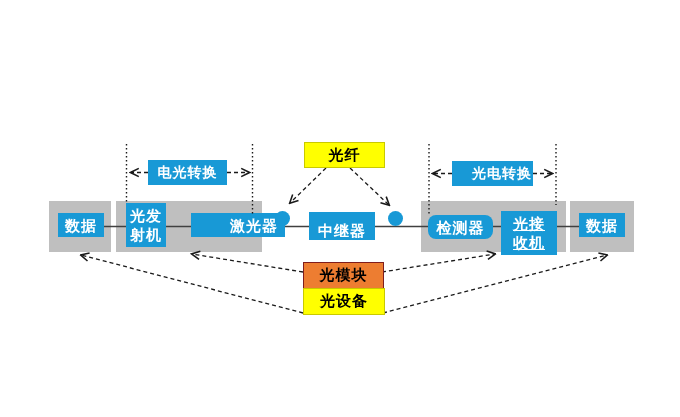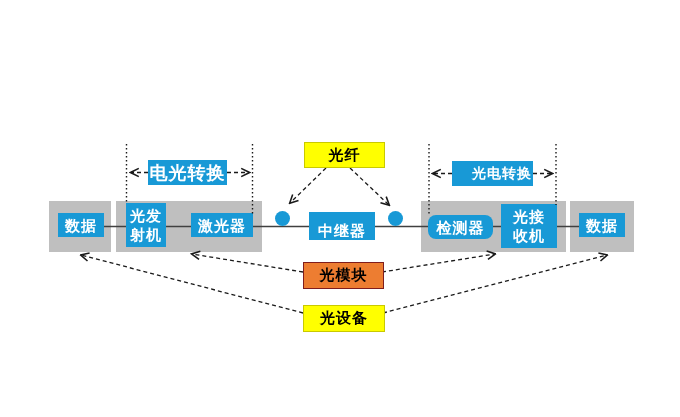--- a/index.html
+++ b/index.html
@@ -42,30 +42,30 @@
     <path d="M81,226.5 H602" stroke="#404040" stroke-width="1.6" fill="none"></path>
   </svg>
 
   <div class="node" style="left:58px;top:213px;width:46px;height:24px;">
     <span>数据</span>
   </div>
   <div class="node" style="left:126px;top:203px;width:40px;height:44px;">
     <span>光发</span>
     <span>射机</span>
   </div>
-  <div class="node" style="left:191px;top:213px;width:62px;height:24px;">
+  <div class="node" style="left:191px;top:213px;width:62px;height:24px;padding-left:32px;">
     <span>激光器</span>
   </div>
   <div class="node" style="left:309px;top:212px;width:66px;height:28px;justify-content:flex-end;">
     <span>中继器</span>
   </div>
   <div class="node" style="left:428px;top:215px;width:65px;height:24px;border-radius:8px;">
     <span>检测器</span>
   </div>
-  <div class="node" style="left:501px;top:204px;width:56px;height:44px;">
+  <div class="node" style="left:501px;top:211px;width:56px;height:44px;text-decoration:underline;">
     <span>光接</span>
     <span>收机</span>
   </div>
   <div class="node" style="left:579px;top:213px;width:46px;height:24px;">
     <span>数据</span>
   </div>
 
   <div class="dot" style="left:275px;top:211px;"></div>
   <div class="dot" style="left:388px;top:211px;"></div>
 
@@ -100,28 +100,28 @@
       <path d="M382,272 L495,254" marker-end="url(#arr)"></path>
     </g>
 
     <g stroke="#1A1A1A" stroke-width="1.3" stroke-dasharray="4 3" fill="none">
       <path d="M303,313 L81,255" marker-end="url(#arr)"></path>
       <path d="M383,313 L607,255" marker-end="url(#arr)"></path>
     </g>
   </svg>
 
   <div class="callout blue" style="left:148px;top:160px;width:79px;height:25px;">
-    <span style="font-size:18px;">电光转换</span>
+    <span style="font-size:14px;">电光转换</span>
   </div>
   <div class="callout blue" style="left:452px;top:161px;width:81px;height:25px;">
     <span style="font-size:14px;margin-left:19px;">光电转换</span>
   </div>
   <div class="callout yellow" style="left:298px;top:142px;width:79px;height:24px;margin-left:6px;">
     <span>光纤</span>
   </div>
   <div class="callout orange" style="left:303px;top:262px;width:79px;height:25px;">
     <span>光模块</span>
   </div>
-  <div class="callout yellow" style="left:303px;top:305px;width:80px;height:25px;">
+  <div class="callout yellow" style="left:303px;top:288px;width:80px;height:25px;">
     <span>光设备</span>
   </div>
 
 </div>
 
 </body></html>

